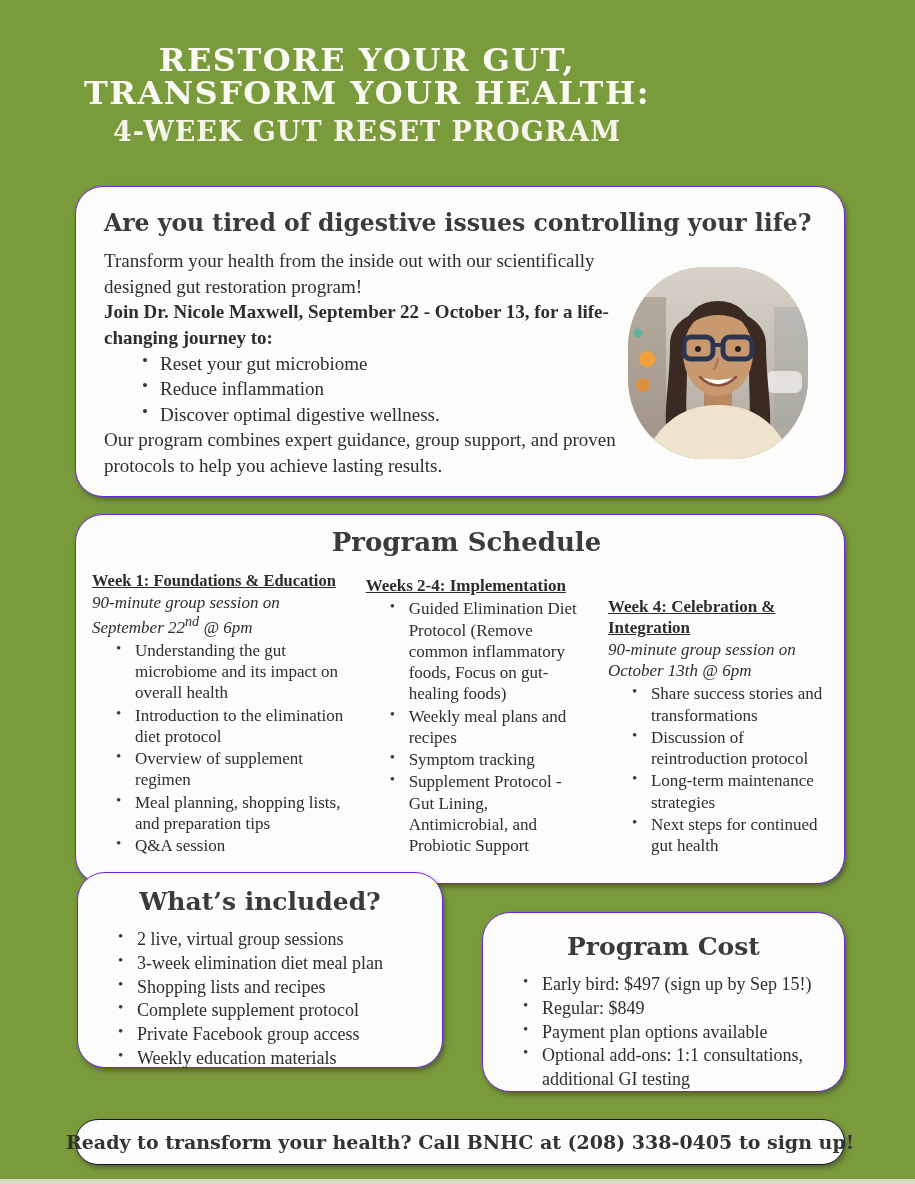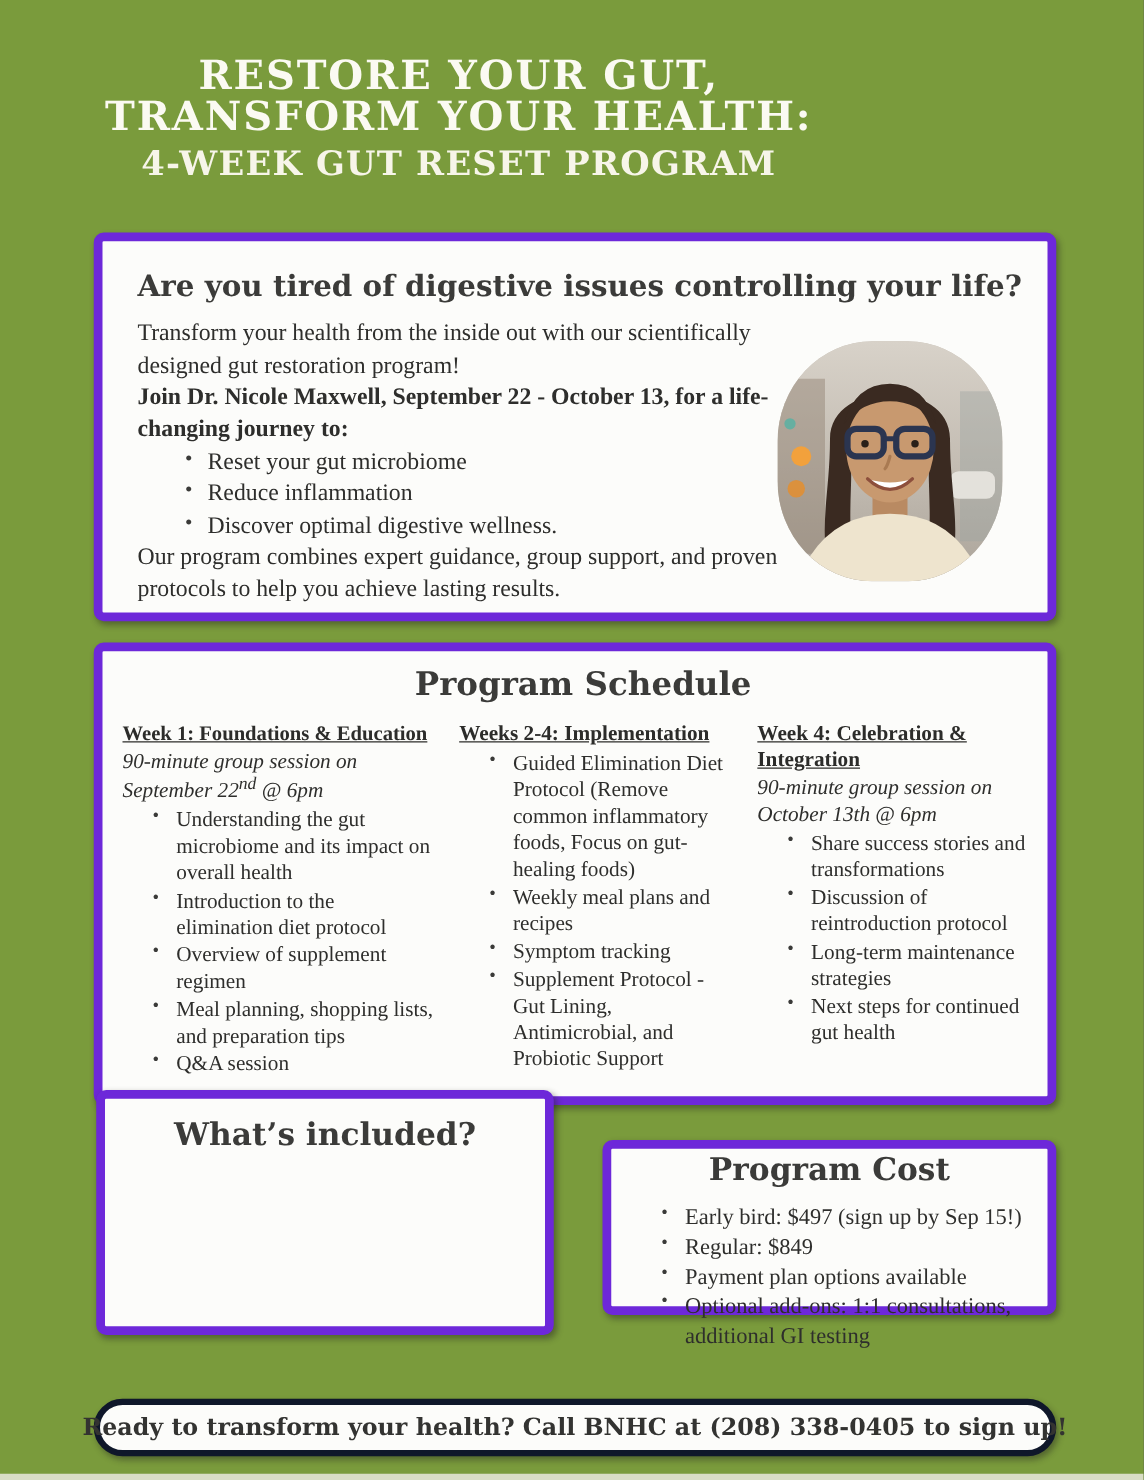--- a/index.html
+++ b/index.html
@@ -24,22 +24,22 @@
     background:#ffffff; display:flex; align-items:center; padding:6px 8px 6px 10px;
   }
   .logo-leaf { width:56px; height:100px; flex:0 0 auto; }
   .logo-rule { width:2px; height:100px; background:#1c1c1c; margin:0 7px 0 2px; flex:0 0 auto; }
   .logo-text {
     font-family:"Liberation Sans", sans-serif; color:#141414;
     font-size:23px; line-height:1.1; letter-spacing:0.2px;
   }
   
   .card {
-    position:absolute; background:#fcfcfa; border:7px solid #6d28d9;
-    border-radius:8px; box-shadow:2px 3px 5px rgba(35,35,30,0.45);
+    position:absolute; background:#fcfcfa; border:1px solid #6d28d9;
+    border-radius:28px; box-shadow:2px 3px 5px rgba(35,35,30,0.45);
   }
   
   .intro-card { left:75px; top:186px; width:770px; height:311px; padding:22px 28px; }
   .intro-heading {
     font-family:"DejaVu Serif", serif; font-weight:bold; color:#3b3b39;
     font-size:23.5px; white-space:nowrap; margin-bottom:11px;
   }
   .intro-text { width:548px; font-size:19px; line-height:1.35; }
   .intro-text p { margin:0; }
   .bold-line { font-weight:bold; }
@@ -50,50 +50,50 @@
     position:absolute; right:36px; top:80px; width:180px; height:192px;
     border-radius:42%; overflow:hidden; background:#c9c2b8;
   }
   .portrait svg { display:block; width:100%; height:100%; }
   
   .schedule-card { left:75px; top:514px; width:770px; height:370px; padding:12px 3px 0 16px; }
   .section-title {
     font-family:"DejaVu Serif", serif; font-weight:bold; color:#3b3b39;
     font-size:26px; text-align:center;
   }
-  .sched-cols { display:flex; margin-top:14px; align-items:flex-start; }
+  .sched-cols { display:flex; margin-top:14px; align-items:flex-end; }
   .sched-col { font-size:17px; line-height:1.25; }
   .col-1 { width:260px; }
   .col-2 { width:228px; }
   .col-3 { width:238px; }
   .vdiv { width:1px; background:#8c8c8c; margin:2px 9px 20px 9px; }
   .week-heading {
     font-family:"Liberation Serif", serif; font-weight:bold; font-size:17px;
     text-decoration:underline; color:#2c2c2a; line-height:1.22;
   }
   .col-1 .week-heading { white-space:nowrap; font-size:16.5px; }
   .session-note { font-style:italic; font-size:17px; line-height:1.24; margin-top:1px; }
   .sched-bullets { list-style:none; margin:2px 0 0 24px; }
   .sched-bullets li { padding-left:19px; position:relative; margin-bottom:1px; }
   .sched-bullets li::before { content:"•"; position:absolute; left:0; top:-1px; font-size:15px; color:#3a3a38; }
   
   .included-card { left:77px; top:872px; width:366px; height:196px; padding:12px 16px; }
-  .cost-card { left:482px; top:912px; width:363px; height:140px; padding:0 16px; }
+  .cost-card { left:482px; top:912px; width:363px; height:180px; padding:17px 16px; }
   .bottom-title {
     font-family:"DejaVu Serif", serif; font-weight:bold; color:#3b3b39;
     font-size:25px; text-align:center; margin-top:2px;
   }
   .bottom-bullets { list-style:none; margin:12px 0 0 24px; font-size:18px; line-height:1.32; }
   .cost-card .bottom-bullets { width:300px; }
   .bottom-bullets li { padding-left:19px; position:relative; }
   .bottom-bullets li::before { content:"•"; position:absolute; left:0; top:-1px; font-size:15px; color:#3a3a38; }
   
   .cta-pill {
     position:absolute; left:75px; top:1119px; width:770px; height:46px;
-    background:#fcfcfa; border:5px solid #0f172a; border-radius:24px;
+    background:#fcfcfa; border:1px solid #0f172a; border-radius:24px;
     box-shadow:2px 3px 5px rgba(35,35,30,0.45);
     display:flex; align-items:center; justify-content:center;
     font-family:"DejaVu Serif", serif; font-weight:bold; font-size:19px; color:#333331;
     white-space:nowrap;
   }
   .bottom-strip { position:absolute; left:0; bottom:0; width:100%; height:5px; background:#d9ddc5; }
 </style>
 </head>
 <body>
 
@@ -196,20 +196,28 @@
           <li>Long-term maintenance strategies</li>
           <li>Next steps for continued gut health</li>
         </ul>
       </div>
 
     </div>
   </section>
 
   <section class="card included-card">
     <h2 class="bottom-title">What’s included?</h2>
+    <ul class="bottom-bullets">
+      <li>2 live, virtual group sessions</li>
+      <li>3-week elimination diet meal plan</li>
+      <li>Shopping lists and recipes</li>
+      <li>Complete supplement protocol</li>
+      <li>Private Facebook group access</li>
+      <li>Weekly education materials</li>
+    </ul>
   </section>
 
   <section class="card cost-card">
     <h2 class="bottom-title">Program Cost</h2>
     <ul class="bottom-bullets">
       <li>Early bird: $497 (sign up by Sep 15!)</li>
       <li>Regular: $849</li>
       <li>Payment plan options available</li>
       <li>Optional add-ons: 1:1 consultations, additional GI testing</li>
     </ul>

